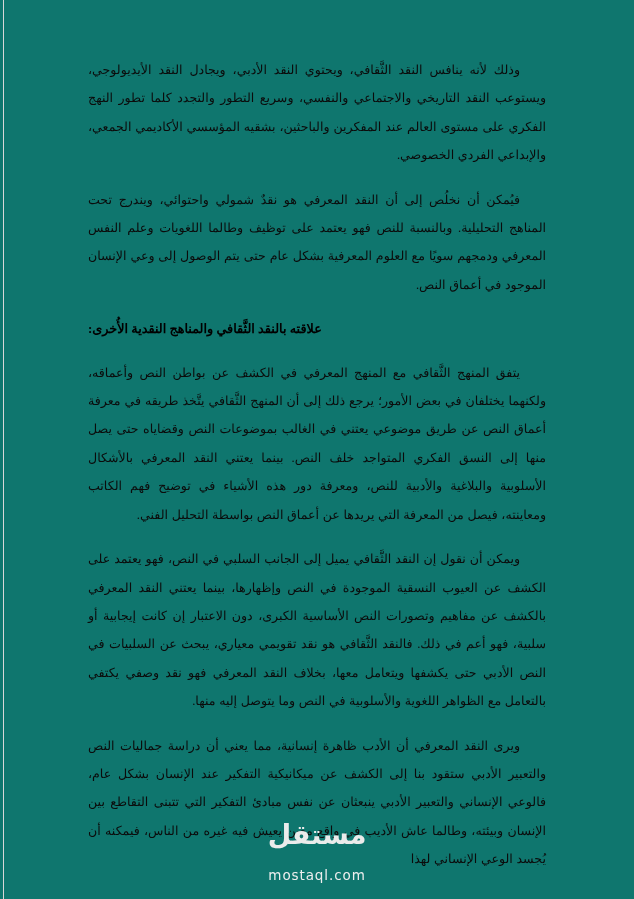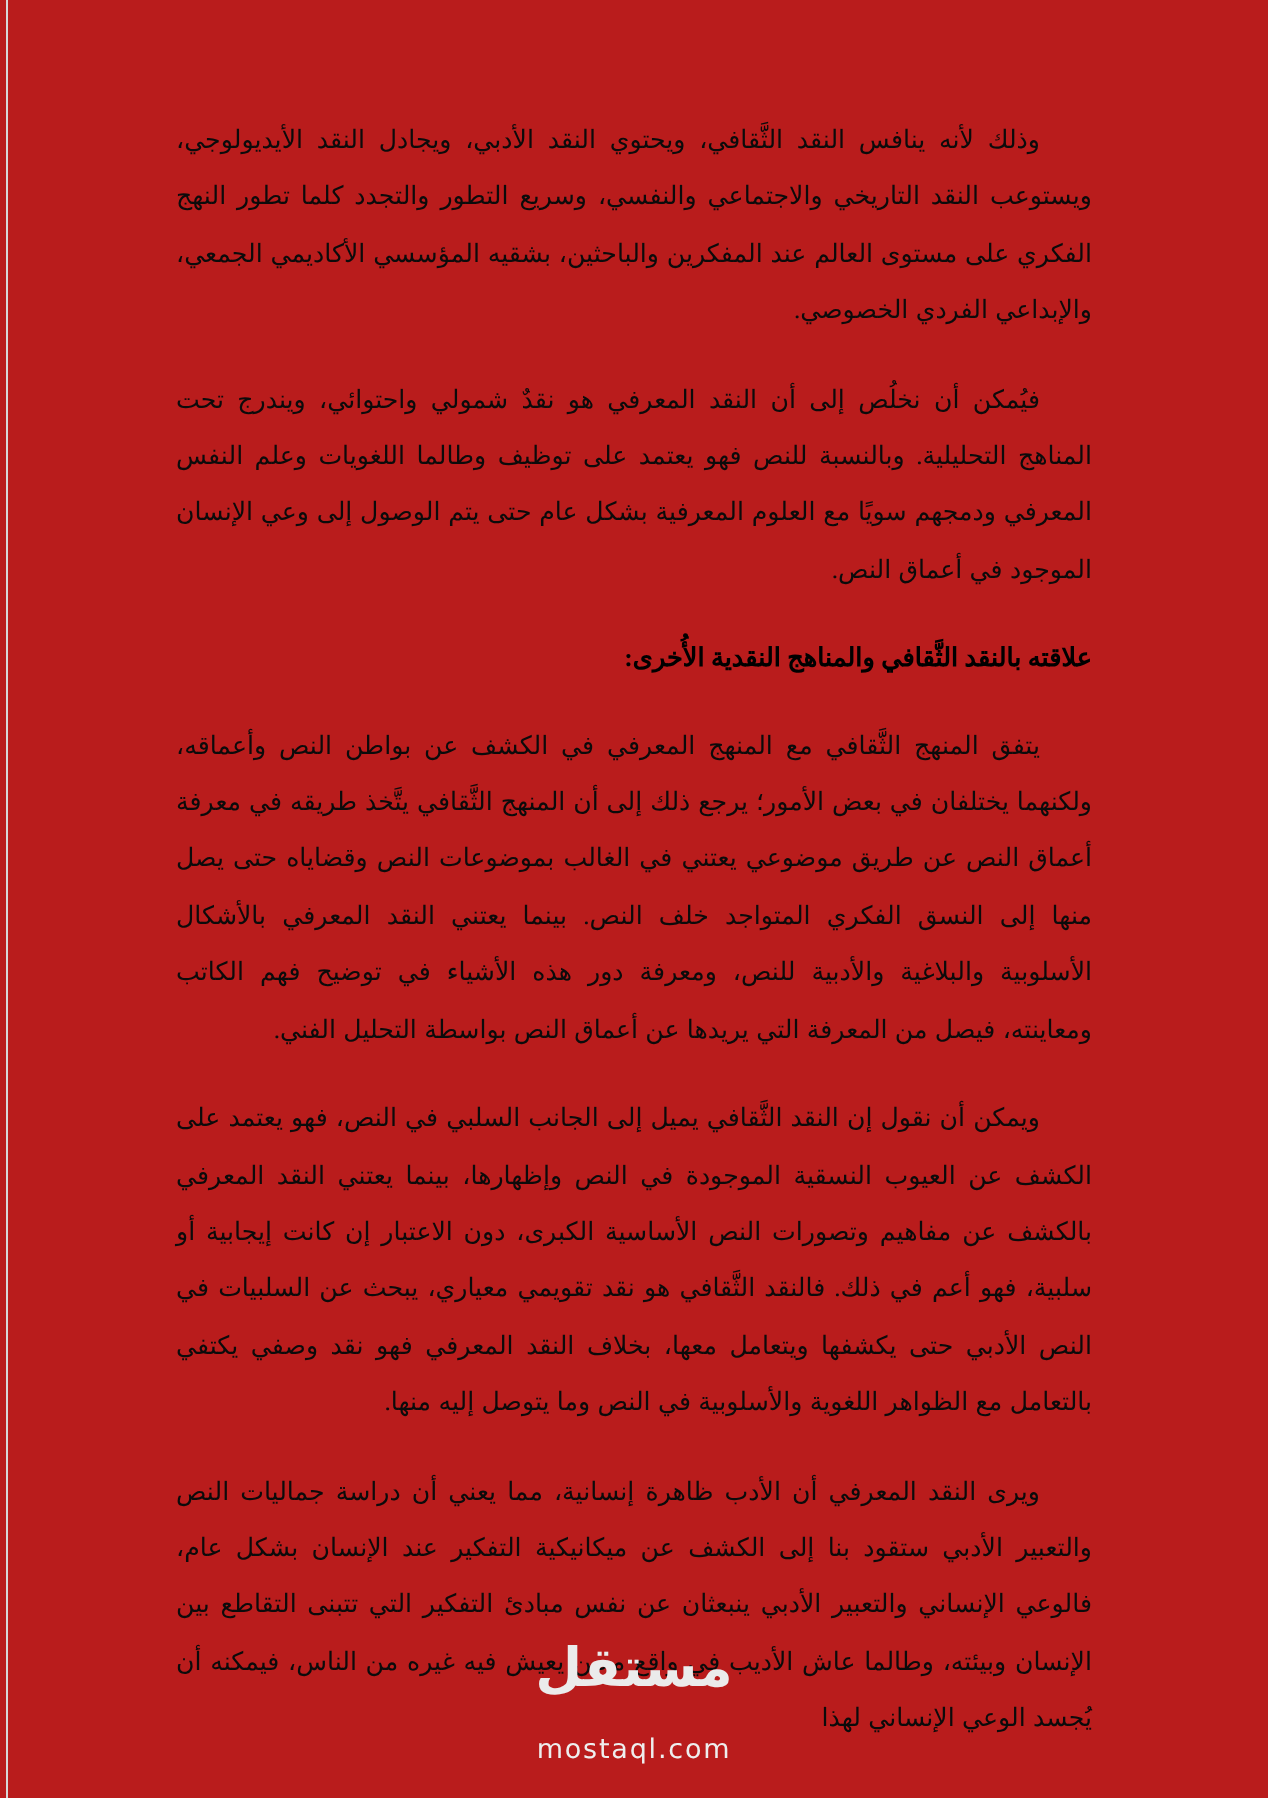--- a/index.html
+++ b/index.html
@@ -5,21 +5,21 @@
   html, body {
     margin: 0;
     padding: 0;
     background: #ffffff;
   }
 
   .page {
     position: relative;
     width: 634px;
     height: 899px;
-    background: #b91c1c;
+    background: #0f766e;
     box-sizing: border-box;
     overflow: hidden;
     font-family: "Liberation Serif", "DejaVu Serif", serif;
   }
 
   
   .page-edge-rule {
     position: absolute;
     top: 0;
     bottom: 0;
@@ -47,21 +47,21 @@
     text-align: justify;
     word-spacing: 0.5px;
     letter-spacing: 0;
   }
 
   .section-heading {
     margin: 2px 0 15px 0;
     font-size: 12.8px;
     line-height: 28.4px;
     font-weight: 700;
-    text-align: right;
+    text-align: left;
     text-indent: 0;
     color: #000000;
   }
 
   
   .watermark {
     position: absolute;
     left: 0;
     right: 0;
     bottom: 16px;

